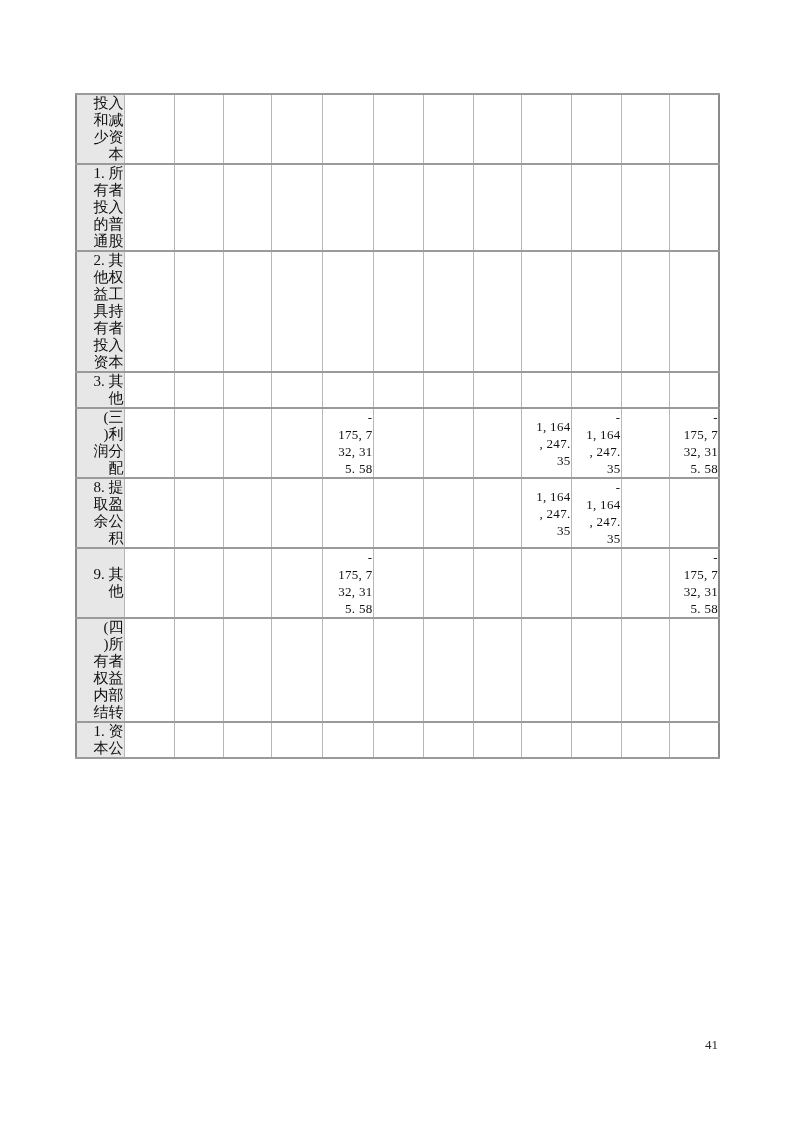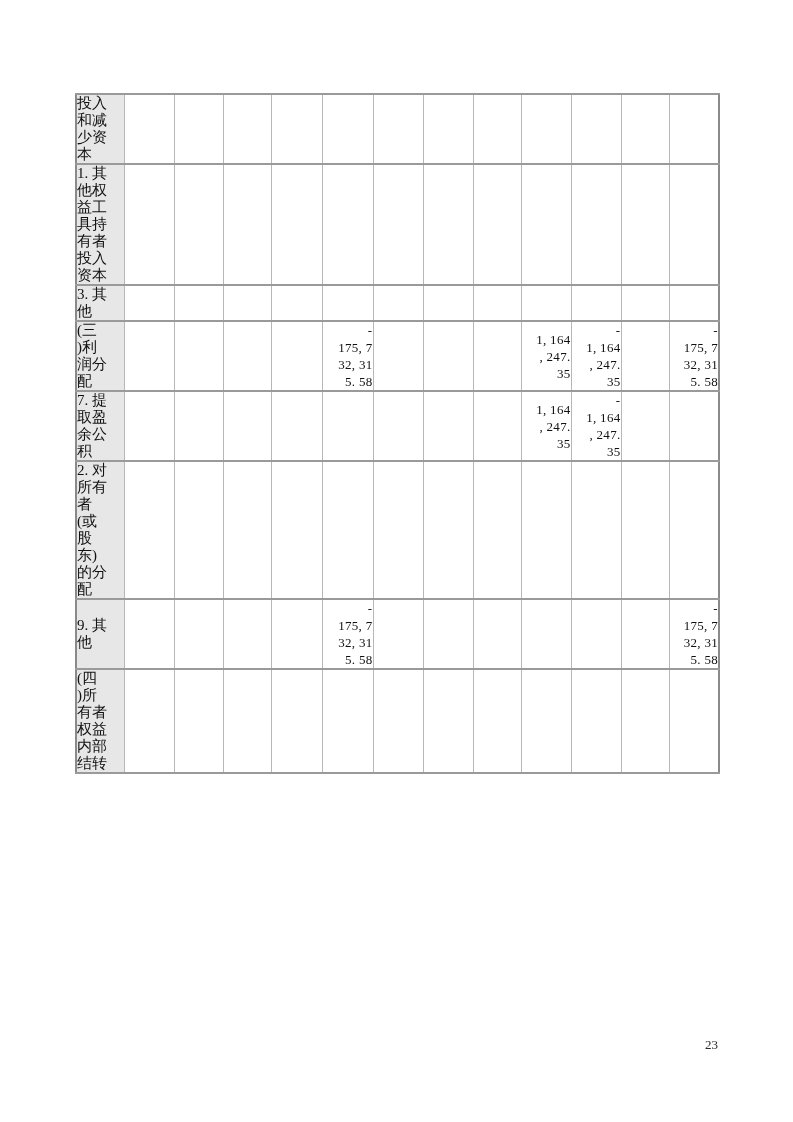--- a/index.html
+++ b/index.html
@@ -32,21 +32,21 @@
     border-top: 2px solid #9a9a9a;
     border-bottom: 2px solid #9a9a9a;
     border-left: 1px solid #b7b7b7;
     border-right: 1px solid #b7b7b7;
   }
   td.label-cell {
     background: #e7e7e7;
     font-size: 15px;
     line-height: 17px;
     white-space: pre-line;
-    text-align: left;
+    text-align: right;
     padding: 0 1px 0 4px;
     color: #111;
   }
   td.data-cell {
     background: #ffffff;
     font-size: 13px;
     line-height: 17px;
     white-space: pre-line;
     text-align: right;
     padding: 0 3px 0 1px;
@@ -96,21 +96,40 @@
           <td class="data-cell"></td>
           <td class="data-cell"></td>
           <td class="data-cell"></td>
           <td class="data-cell"></td>
           <td class="data-cell"></td>
           <td class="data-cell"></td>
           <td class="data-cell"></td>
           <td class="data-cell"></td>
         </tr>
         <tr>
-          <td class="label-cell">1. 其
+          <td class="label-cell">1. 所
+有者
+投入
+的普
+通股</td>
+          <td class="data-cell"></td>
+          <td class="data-cell"></td>
+          <td class="data-cell"></td>
+          <td class="data-cell"></td>
+          <td class="data-cell"></td>
+          <td class="data-cell"></td>
+          <td class="data-cell"></td>
+          <td class="data-cell"></td>
+          <td class="data-cell"></td>
+          <td class="data-cell"></td>
+          <td class="data-cell"></td>
+          <td class="data-cell"></td>
+        </tr>
+        <tr>
+          <td class="label-cell">2. 其
 他权
 益工
 具持
 有者
 投入
 资本</td>
           <td class="data-cell"></td>
           <td class="data-cell"></td>
           <td class="data-cell"></td>
           <td class="data-cell"></td>
@@ -162,61 +181,39 @@
 1, 164
 , 247.
 35</td>
           <td class="data-cell"></td>
           <td class="data-cell">-
 175, 7
 32, 31
 5. 58</td>
         </tr>
         <tr>
-          <td class="label-cell">7. 提
+          <td class="label-cell">8. 提
 取盈
 余公
 积</td>
           <td class="data-cell"></td>
           <td class="data-cell"></td>
           <td class="data-cell"></td>
           <td class="data-cell"></td>
           <td class="data-cell"></td>
           <td class="data-cell"></td>
           <td class="data-cell"></td>
           <td class="data-cell"></td>
           <td class="data-cell">1, 164
 , 247.
 35</td>
           <td class="data-cell">-
 1, 164
 , 247.
 35</td>
-          <td class="data-cell"></td>
-          <td class="data-cell"></td>
-        </tr>
-        <tr>
-          <td class="label-cell">2. 对
-所有
-者
-(或
-股
-东)
-的分
-配</td>
-          <td class="data-cell"></td>
-          <td class="data-cell"></td>
-          <td class="data-cell"></td>
-          <td class="data-cell"></td>
-          <td class="data-cell"></td>
-          <td class="data-cell"></td>
-          <td class="data-cell"></td>
-          <td class="data-cell"></td>
-          <td class="data-cell"></td>
-          <td class="data-cell"></td>
           <td class="data-cell"></td>
           <td class="data-cell"></td>
         </tr>
         <tr>
           <td class="label-cell">9. 其
 他</td>
           <td class="data-cell"></td>
           <td class="data-cell"></td>
           <td class="data-cell"></td>
           <td class="data-cell"></td>
@@ -248,18 +245,34 @@
           <td class="data-cell"></td>
           <td class="data-cell"></td>
           <td class="data-cell"></td>
           <td class="data-cell"></td>
           <td class="data-cell"></td>
           <td class="data-cell"></td>
           <td class="data-cell"></td>
           <td class="data-cell"></td>
           <td class="data-cell"></td>
         </tr>
+        <tr>
+          <td class="label-cell">1. 资
+本公</td>
+          <td class="data-cell"></td>
+          <td class="data-cell"></td>
+          <td class="data-cell"></td>
+          <td class="data-cell"></td>
+          <td class="data-cell"></td>
+          <td class="data-cell"></td>
+          <td class="data-cell"></td>
+          <td class="data-cell"></td>
+          <td class="data-cell"></td>
+          <td class="data-cell"></td>
+          <td class="data-cell"></td>
+          <td class="data-cell"></td>
+        </tr>
       </tbody>
   </table>
 
-  <div class="page-number">23</div>
+  <div class="page-number">41</div>
 
 </div>
 
 </body></html>

